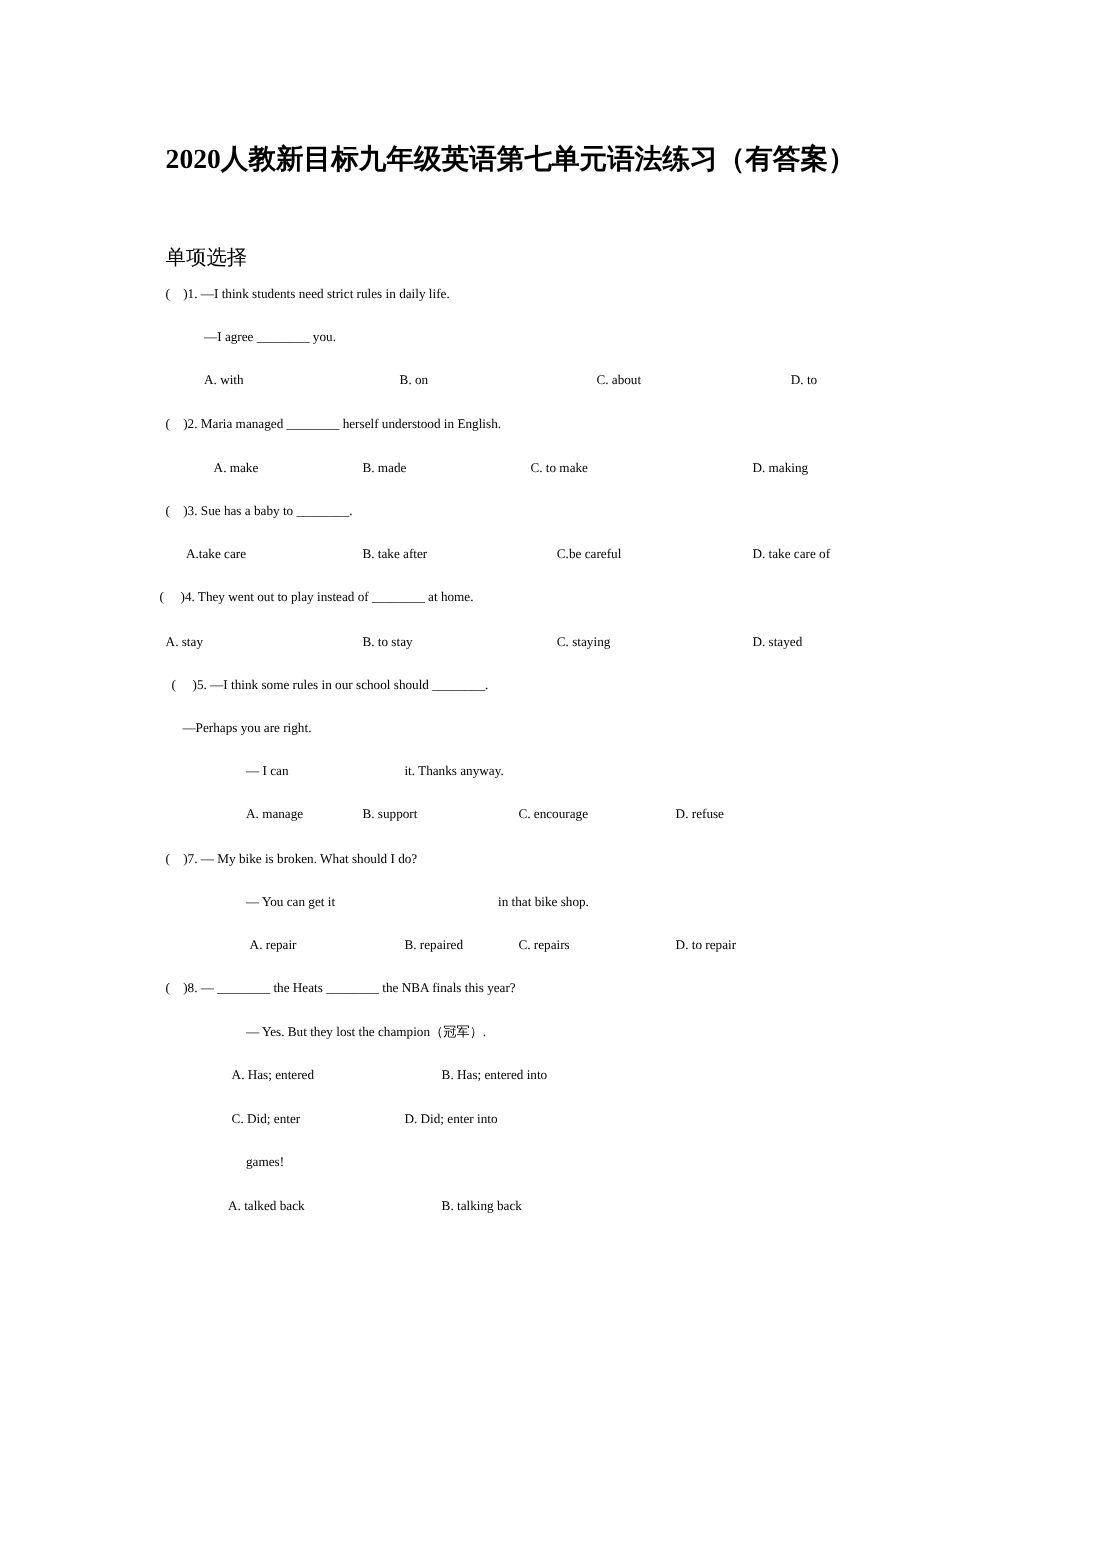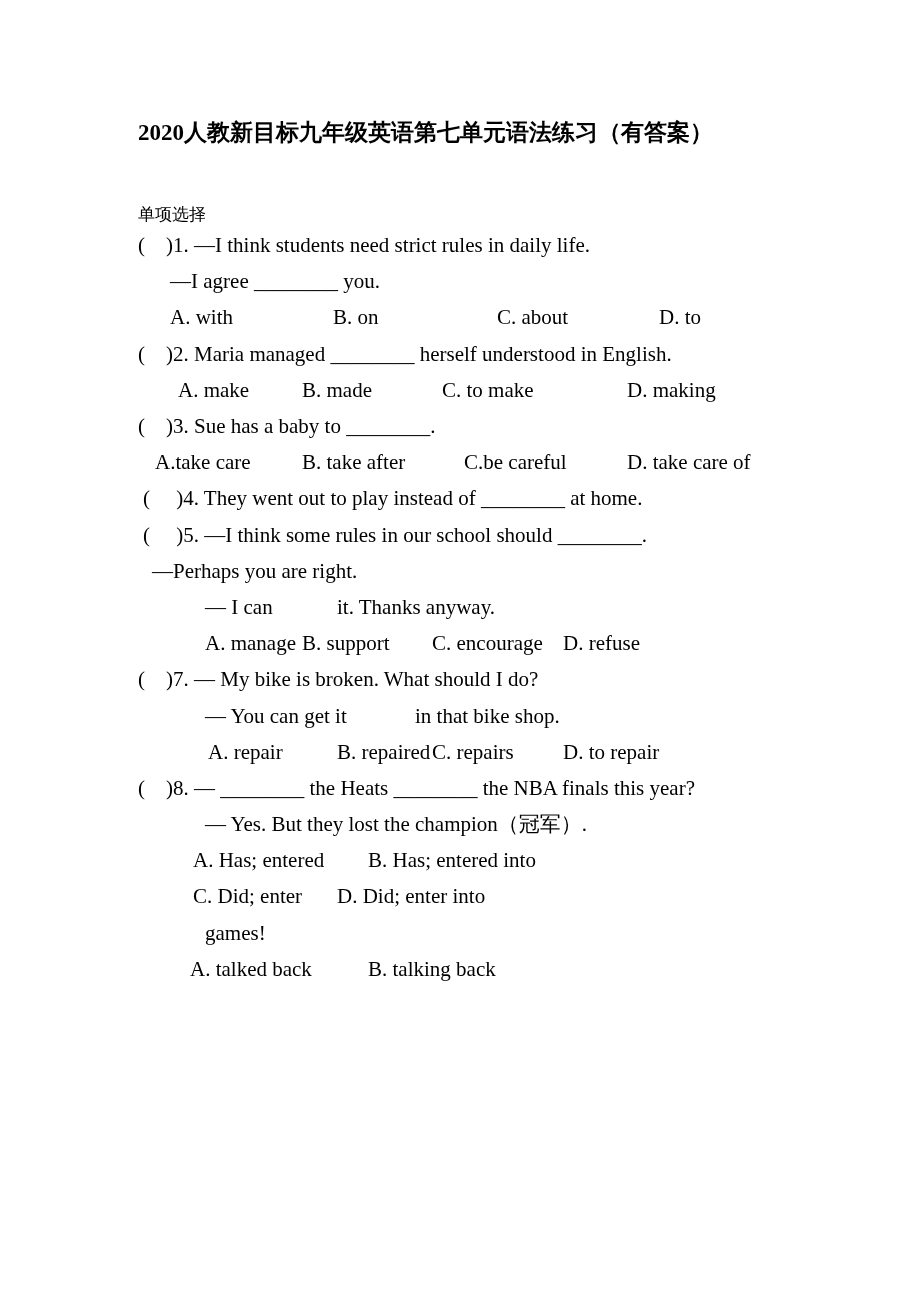--- a/index.html
+++ b/index.html
@@ -35,21 +35,21 @@
   }
   .row {
     position: relative;
     height: 36.2px;
   }
   .seg {
     position: absolute;
     top: 50%;
     transform: translateY(-50%);
     white-space: pre;
-    font-size: 21px;
+    font-size: 11px;
   }
 </style>
 </head>
 <body>
 
 <div class="page">
 
   <div class="doc-title">2020人教新目标九年级英语第七单元语法练习（有答案）</div>
 
   <div class="section-heading">单项选择</div>
@@ -83,21 +83,27 @@
       <span class="seg" style="left:138px">(    )3. Sue has a baby to ________.</span>
     </div>
     <div class="row">
       <span class="seg" style="left:155px">A.take care</span>
       <span class="seg" style="left:302px">B. take after</span>
       <span class="seg" style="left:464px">C.be careful</span>
       <span class="seg" style="left:627px">D. take care of</span>
     </div>
 
     <div class="row">
-      <span class="seg" style="left:143px">(     )4. They went out to play instead of ________ at home.</span>
+      <span class="seg" style="left:133px">(     )4. They went out to play instead of ________ at home.</span>
+    </div>
+    <div class="row">
+      <span class="seg" style="left:138px">A. stay</span>
+      <span class="seg" style="left:302px">B. to stay</span>
+      <span class="seg" style="left:464px">C. staying</span>
+      <span class="seg" style="left:627px">D. stayed</span>
     </div>
 
     <div class="row">
       <span class="seg" style="left:143px">(     )5. —I think some rules in our school should ________.</span>
     </div>
     <div class="row">
       <span class="seg" style="left:152px">—Perhaps you are right.</span>
     </div>
 
     <div class="row">

